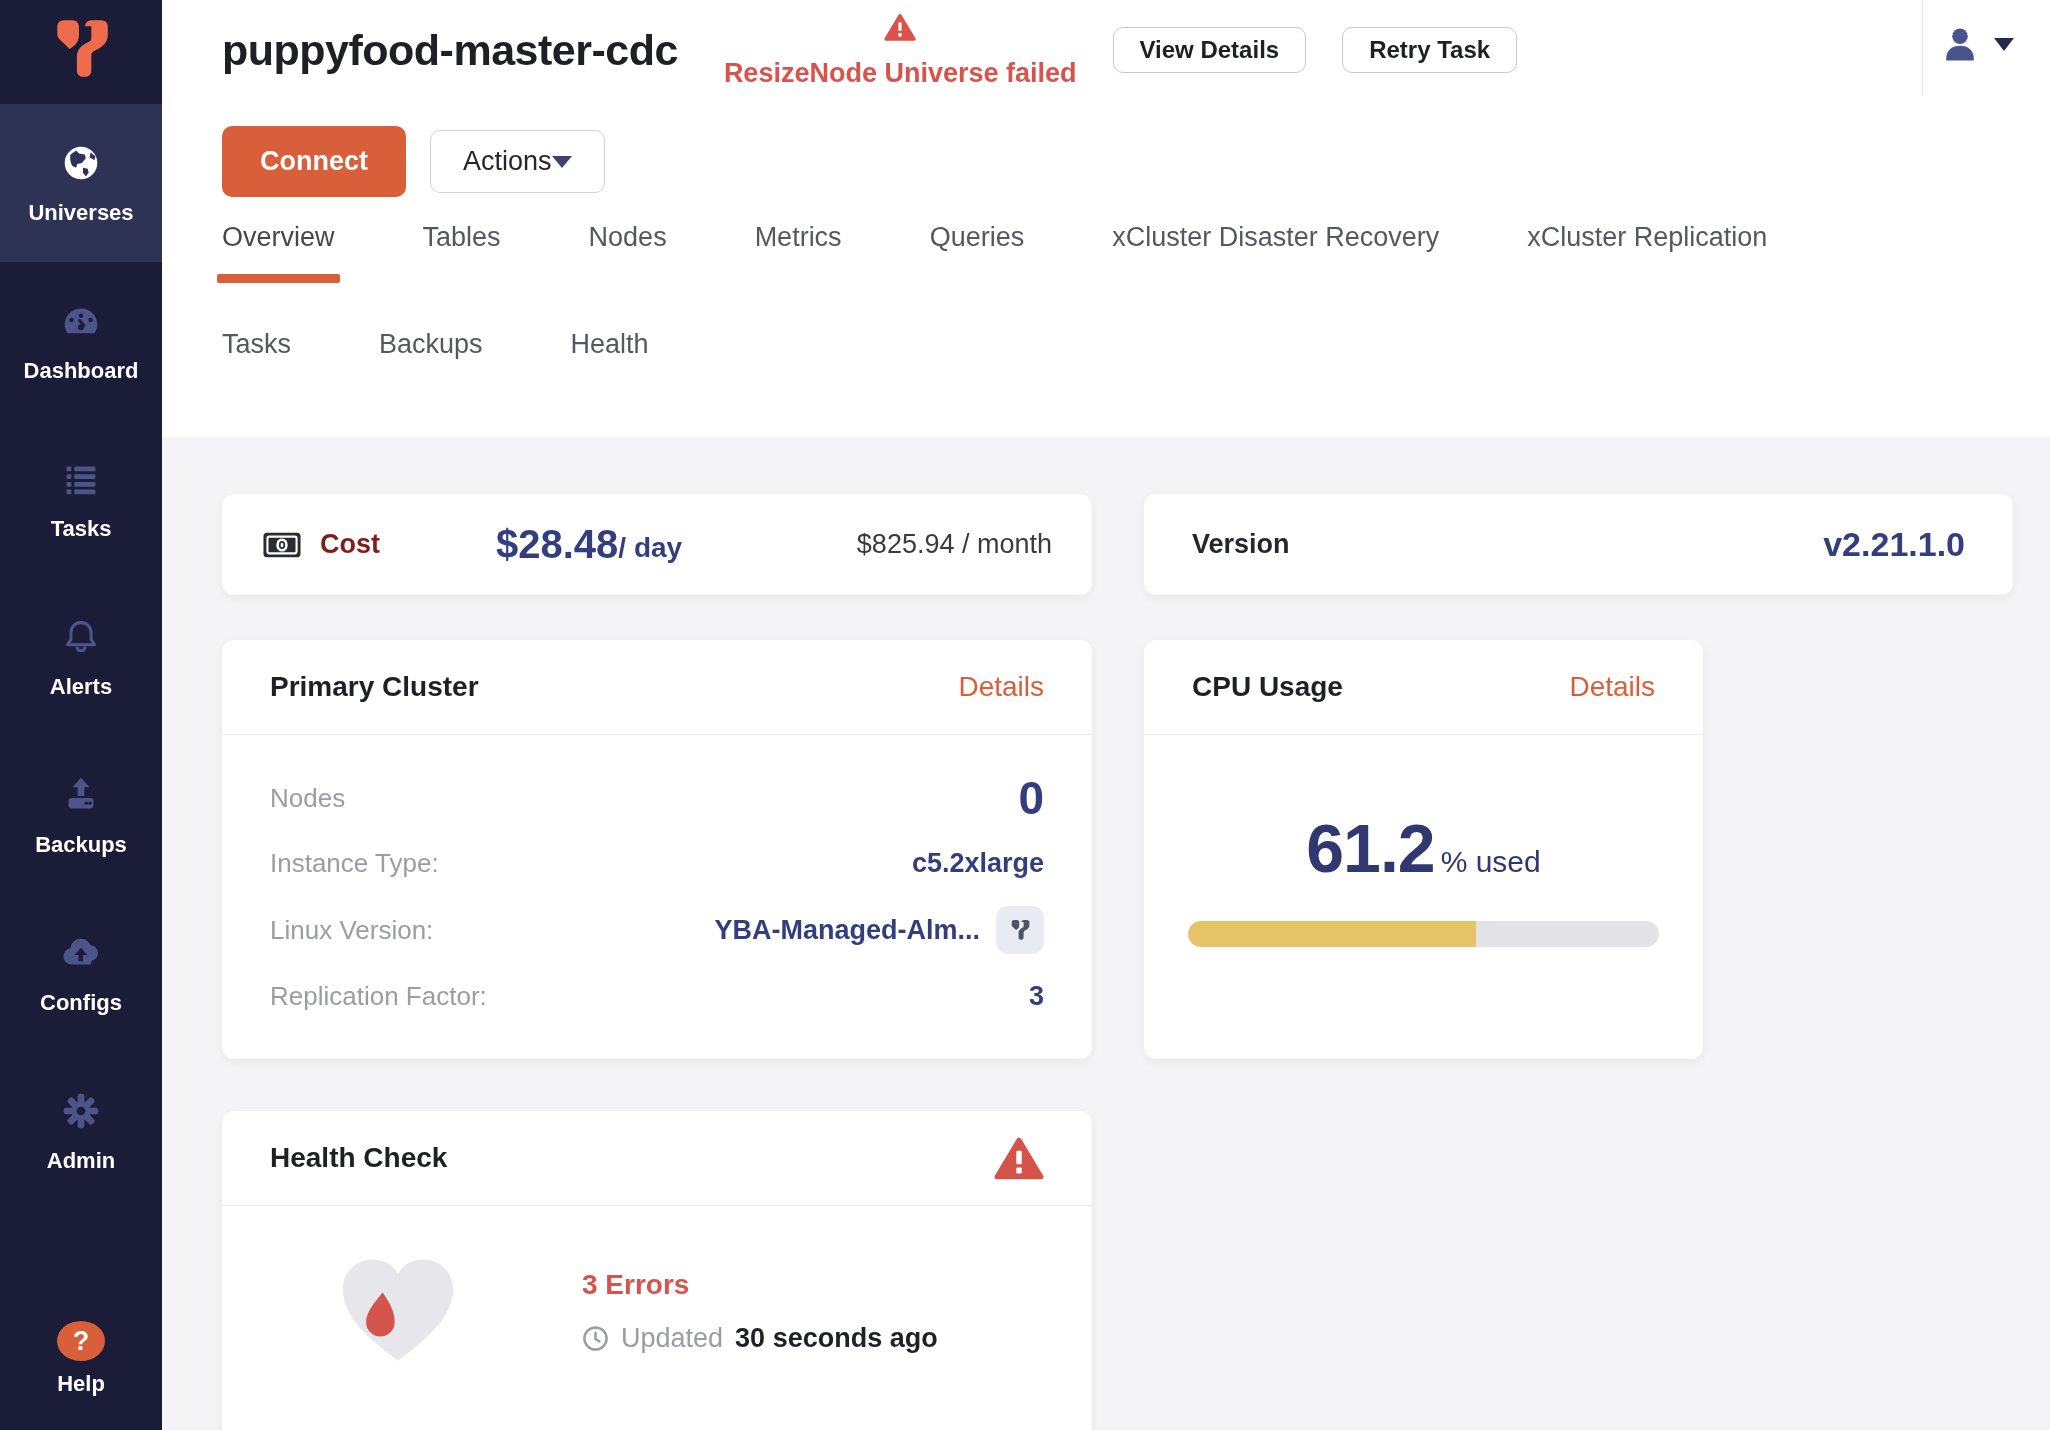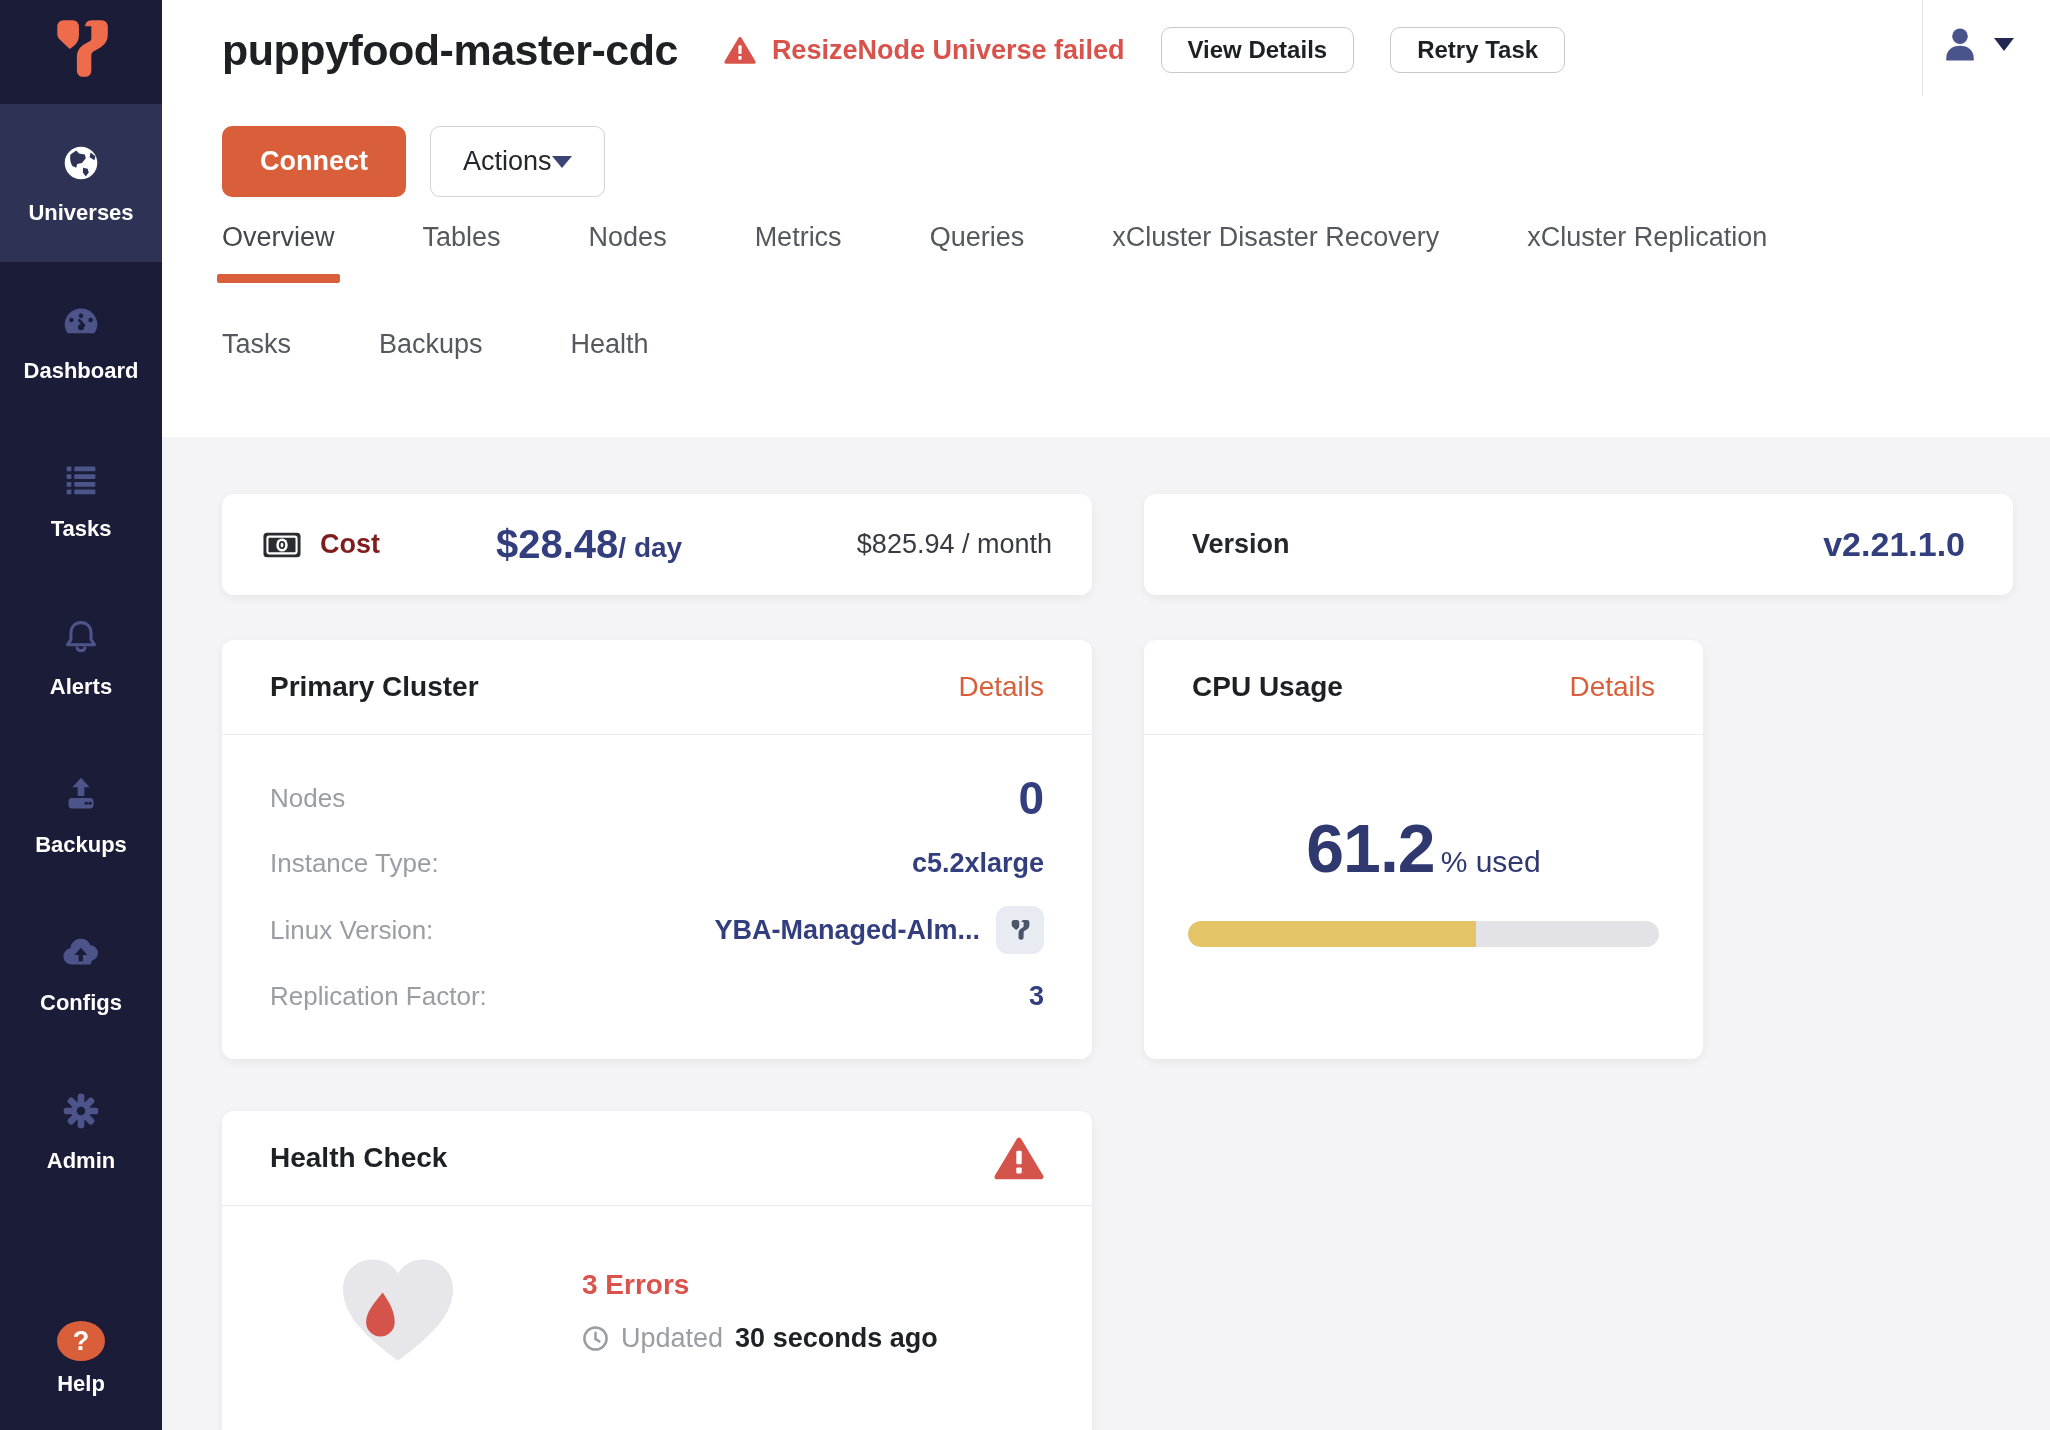--- a/index.html
+++ b/index.html
@@ -18,30 +18,30 @@
   .help-bubble { width:48px; height:40px; background:#D95F3B; border-radius:50%; display:flex; align-items:center; justify-content:center; color:#fff; font-size:27px; font-weight:800; }
   .help-label { color:#fff; font-size:22px; font-weight:600; }
 
   
   .main { flex:1; display:flex; flex-direction:column; height:1430px; }
 
   
   .topbar { background:#ffffff; height:437px; position:relative; padding-left:60px; flex-shrink:0; }
   .title-row { display:flex; align-items:center; padding-top:14px; height:86px; }
   .page-title { font-size:43px; font-weight:800; color:#1F2023; letter-spacing:-0.5px; }
-  .alert-cluster { display:flex; align-items:center; gap:16px; margin-left:46px; }
+  .alert-cluster { display:flex; align-items:center; gap:16px; margin-left:46px;flex-direction:column; }
   .alert-text { font-size:27px; font-weight:700; color:#D9534C; }
   .hdr-btn { height:46px; background:#fff; border:1px solid #C8C9CE; border-radius:10px; font-size:24px; font-weight:600; color:#1F2023; padding:0 26px; margin-left:36px; cursor:pointer; font-family:"Liberation Sans",sans-serif; }
   .hdr-divider { position:absolute; top:0; right:127px; width:1px; height:96px; background:#E4E4E8; }
   .avatar-cluster { position:absolute; top:22px; right:36px; display:flex; align-items:center; gap:12px; cursor:pointer; }
   .avatar-caret { width:0; height:0; border-left:10px solid transparent; border-right:10px solid transparent; border-top:13px solid #23284F; }
 
   .connect-row { display:flex; align-items:center; gap:24px; margin-top:40px; }
   .connect-btn { height:71px; background:#D95F3B; border:none; border-radius:10px; color:#fff; font-size:27px; font-weight:700; padding:0 38px; cursor:pointer; font-family:"Liberation Sans",sans-serif; }
-  .actions-btn { height:71px; background:#fff; border:1px solid #D2D3D7; border-radius:10px; color:#25262B; font-size:27px; font-weight:500; padding:0 32px; display:flex; align-items:center; gap:0; cursor:pointer; font-family:"Liberation Sans",sans-serif; }
+  .actions-btn { height:63px; background:#fff; border:1px solid #D2D3D7; border-radius:10px; color:#25262B; font-size:27px; font-weight:500; padding:0 32px; display:flex; align-items:center; gap:0; cursor:pointer; font-family:"Liberation Sans",sans-serif; }
   .actions-caret { width:0; height:0; border-left:10px solid transparent; border-right:10px solid transparent; border-top:12px solid #3C4474; }
 
   .tabs-row { display:flex; align-items:center; margin-top:56px; }
   .tabs-row.first { margin-bottom:76px;margin-top:25px; }
   .tabs-row.second { margin-top:0; }
   .tab { font-size:27px; color:#56585D; margin-right:88px; position:relative; cursor:pointer; white-space:nowrap; }
   .tab.active { color:#45474C; }
   .tab-underline { position:absolute; left:-5px; right:-5px; bottom:-30px; height:9px; background:#D95F3B; border-radius:2px; }
 
   

